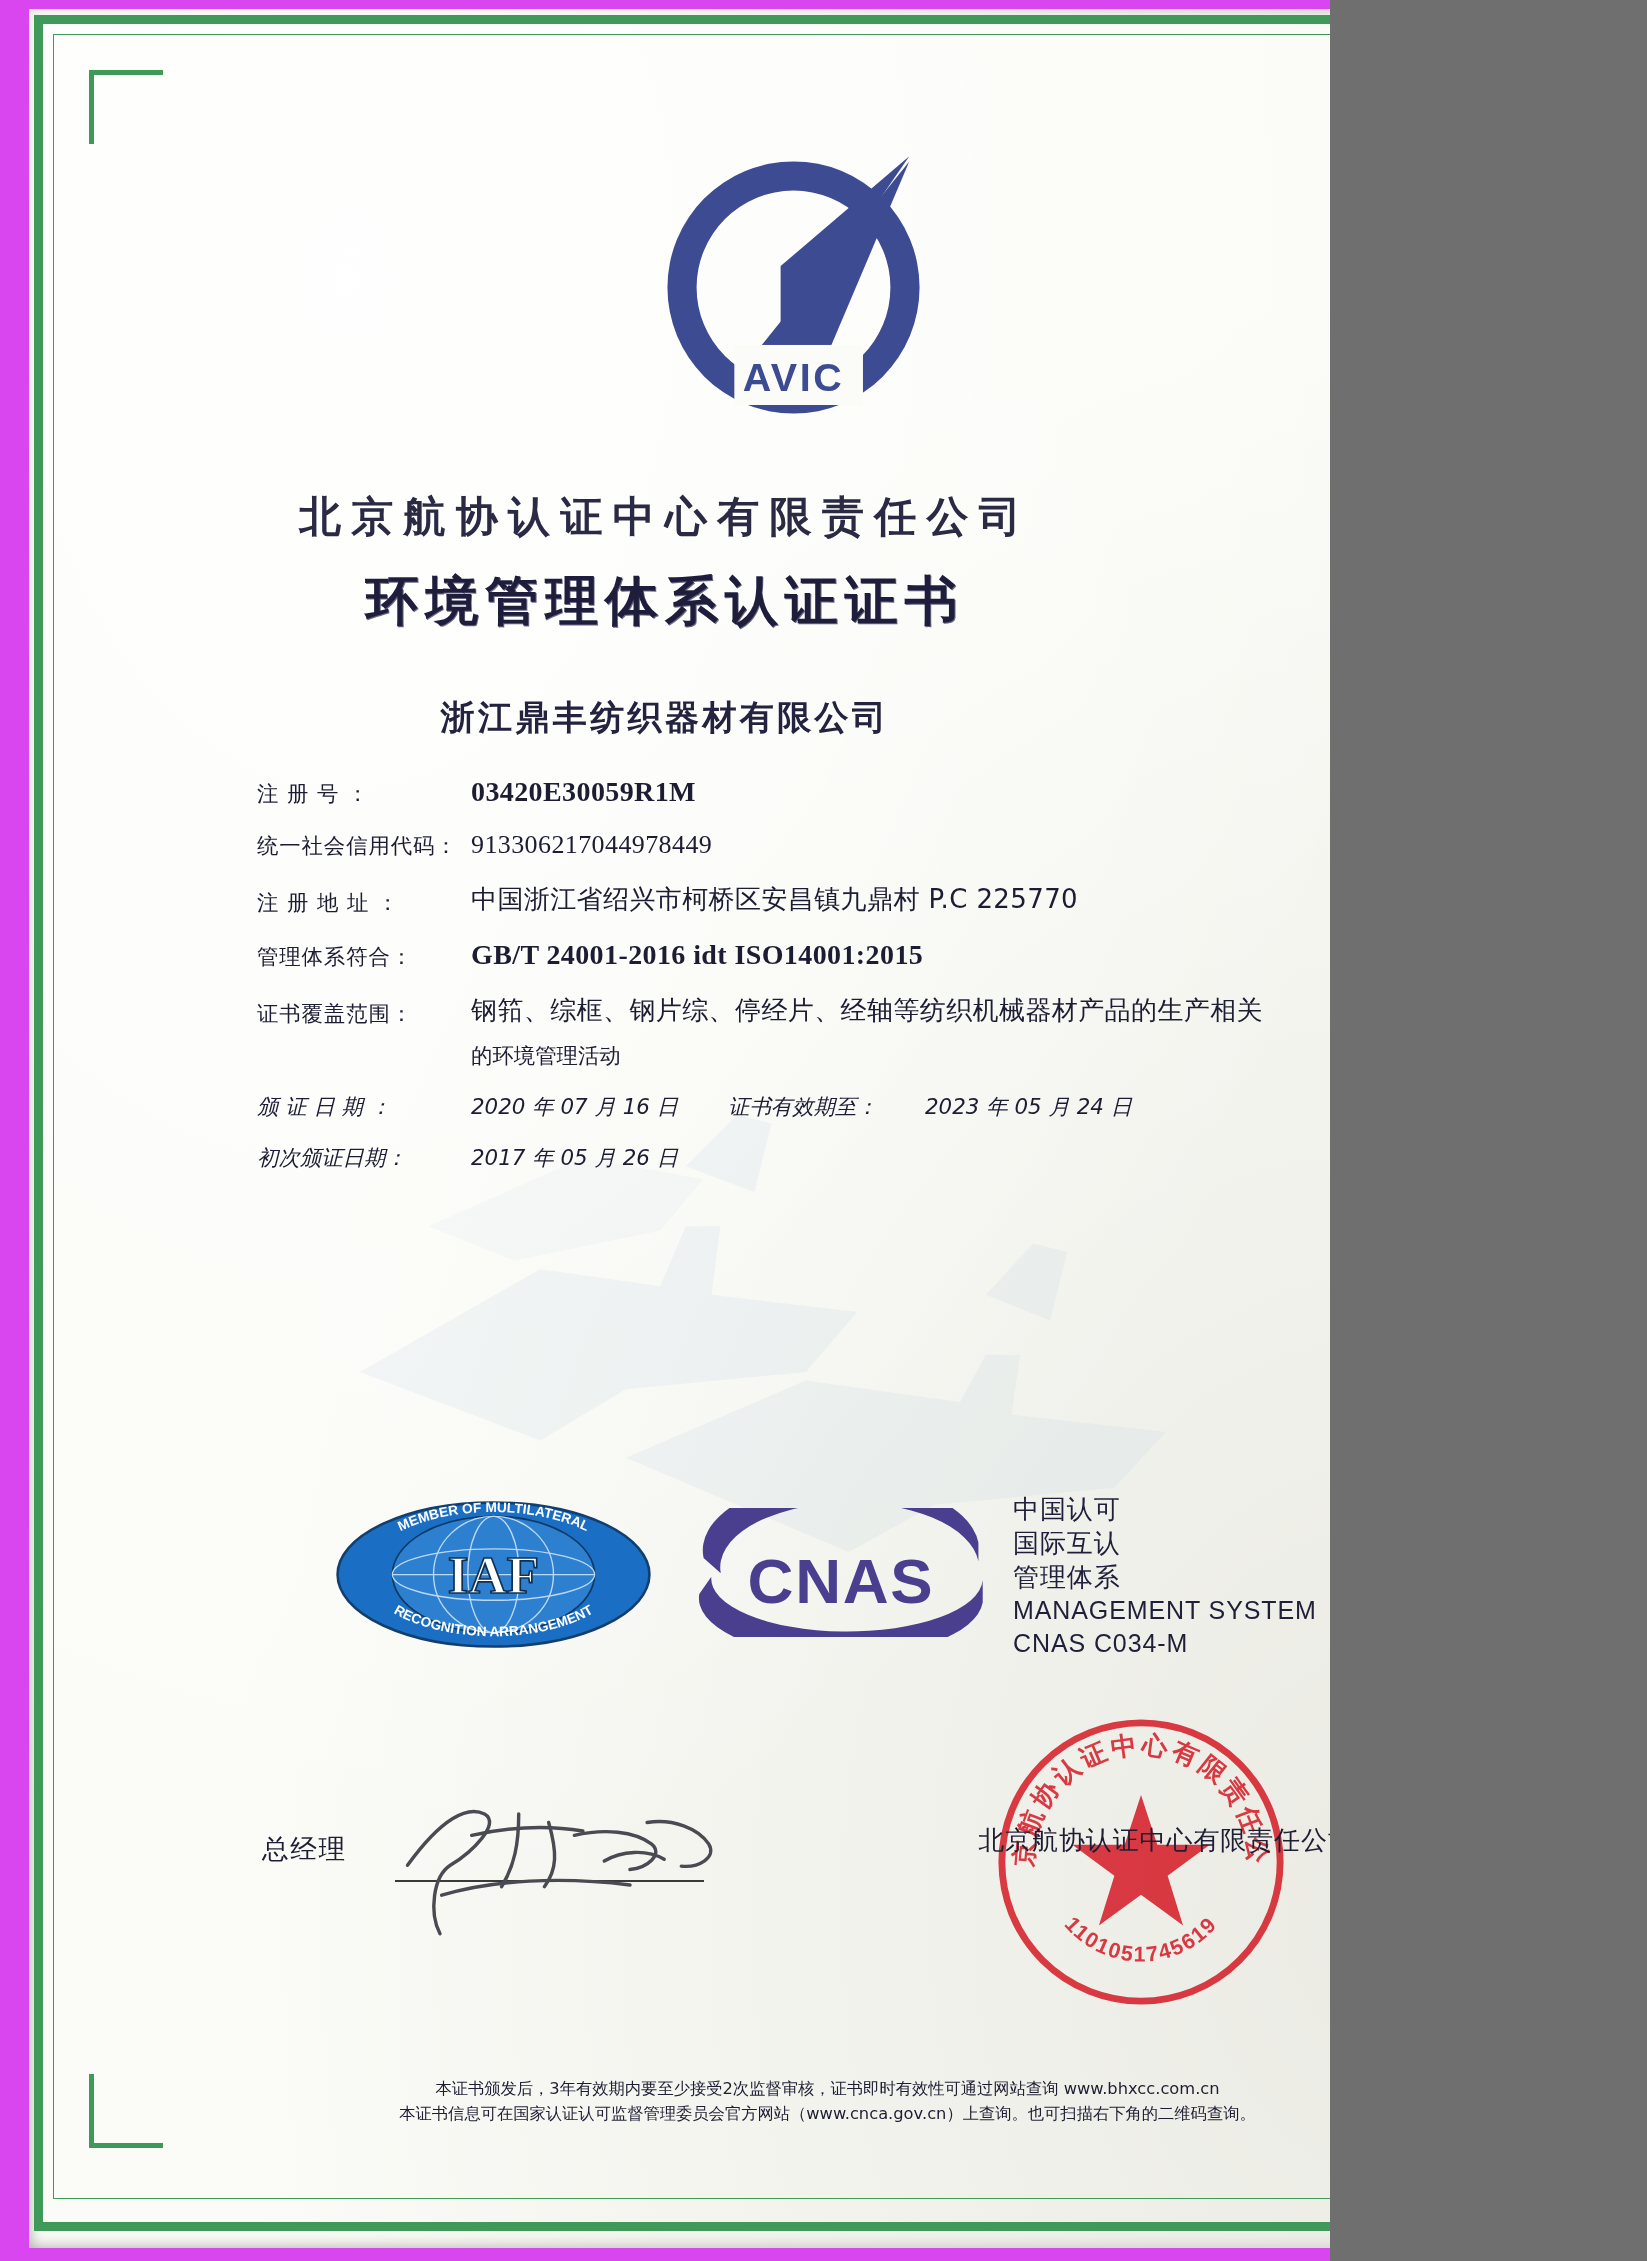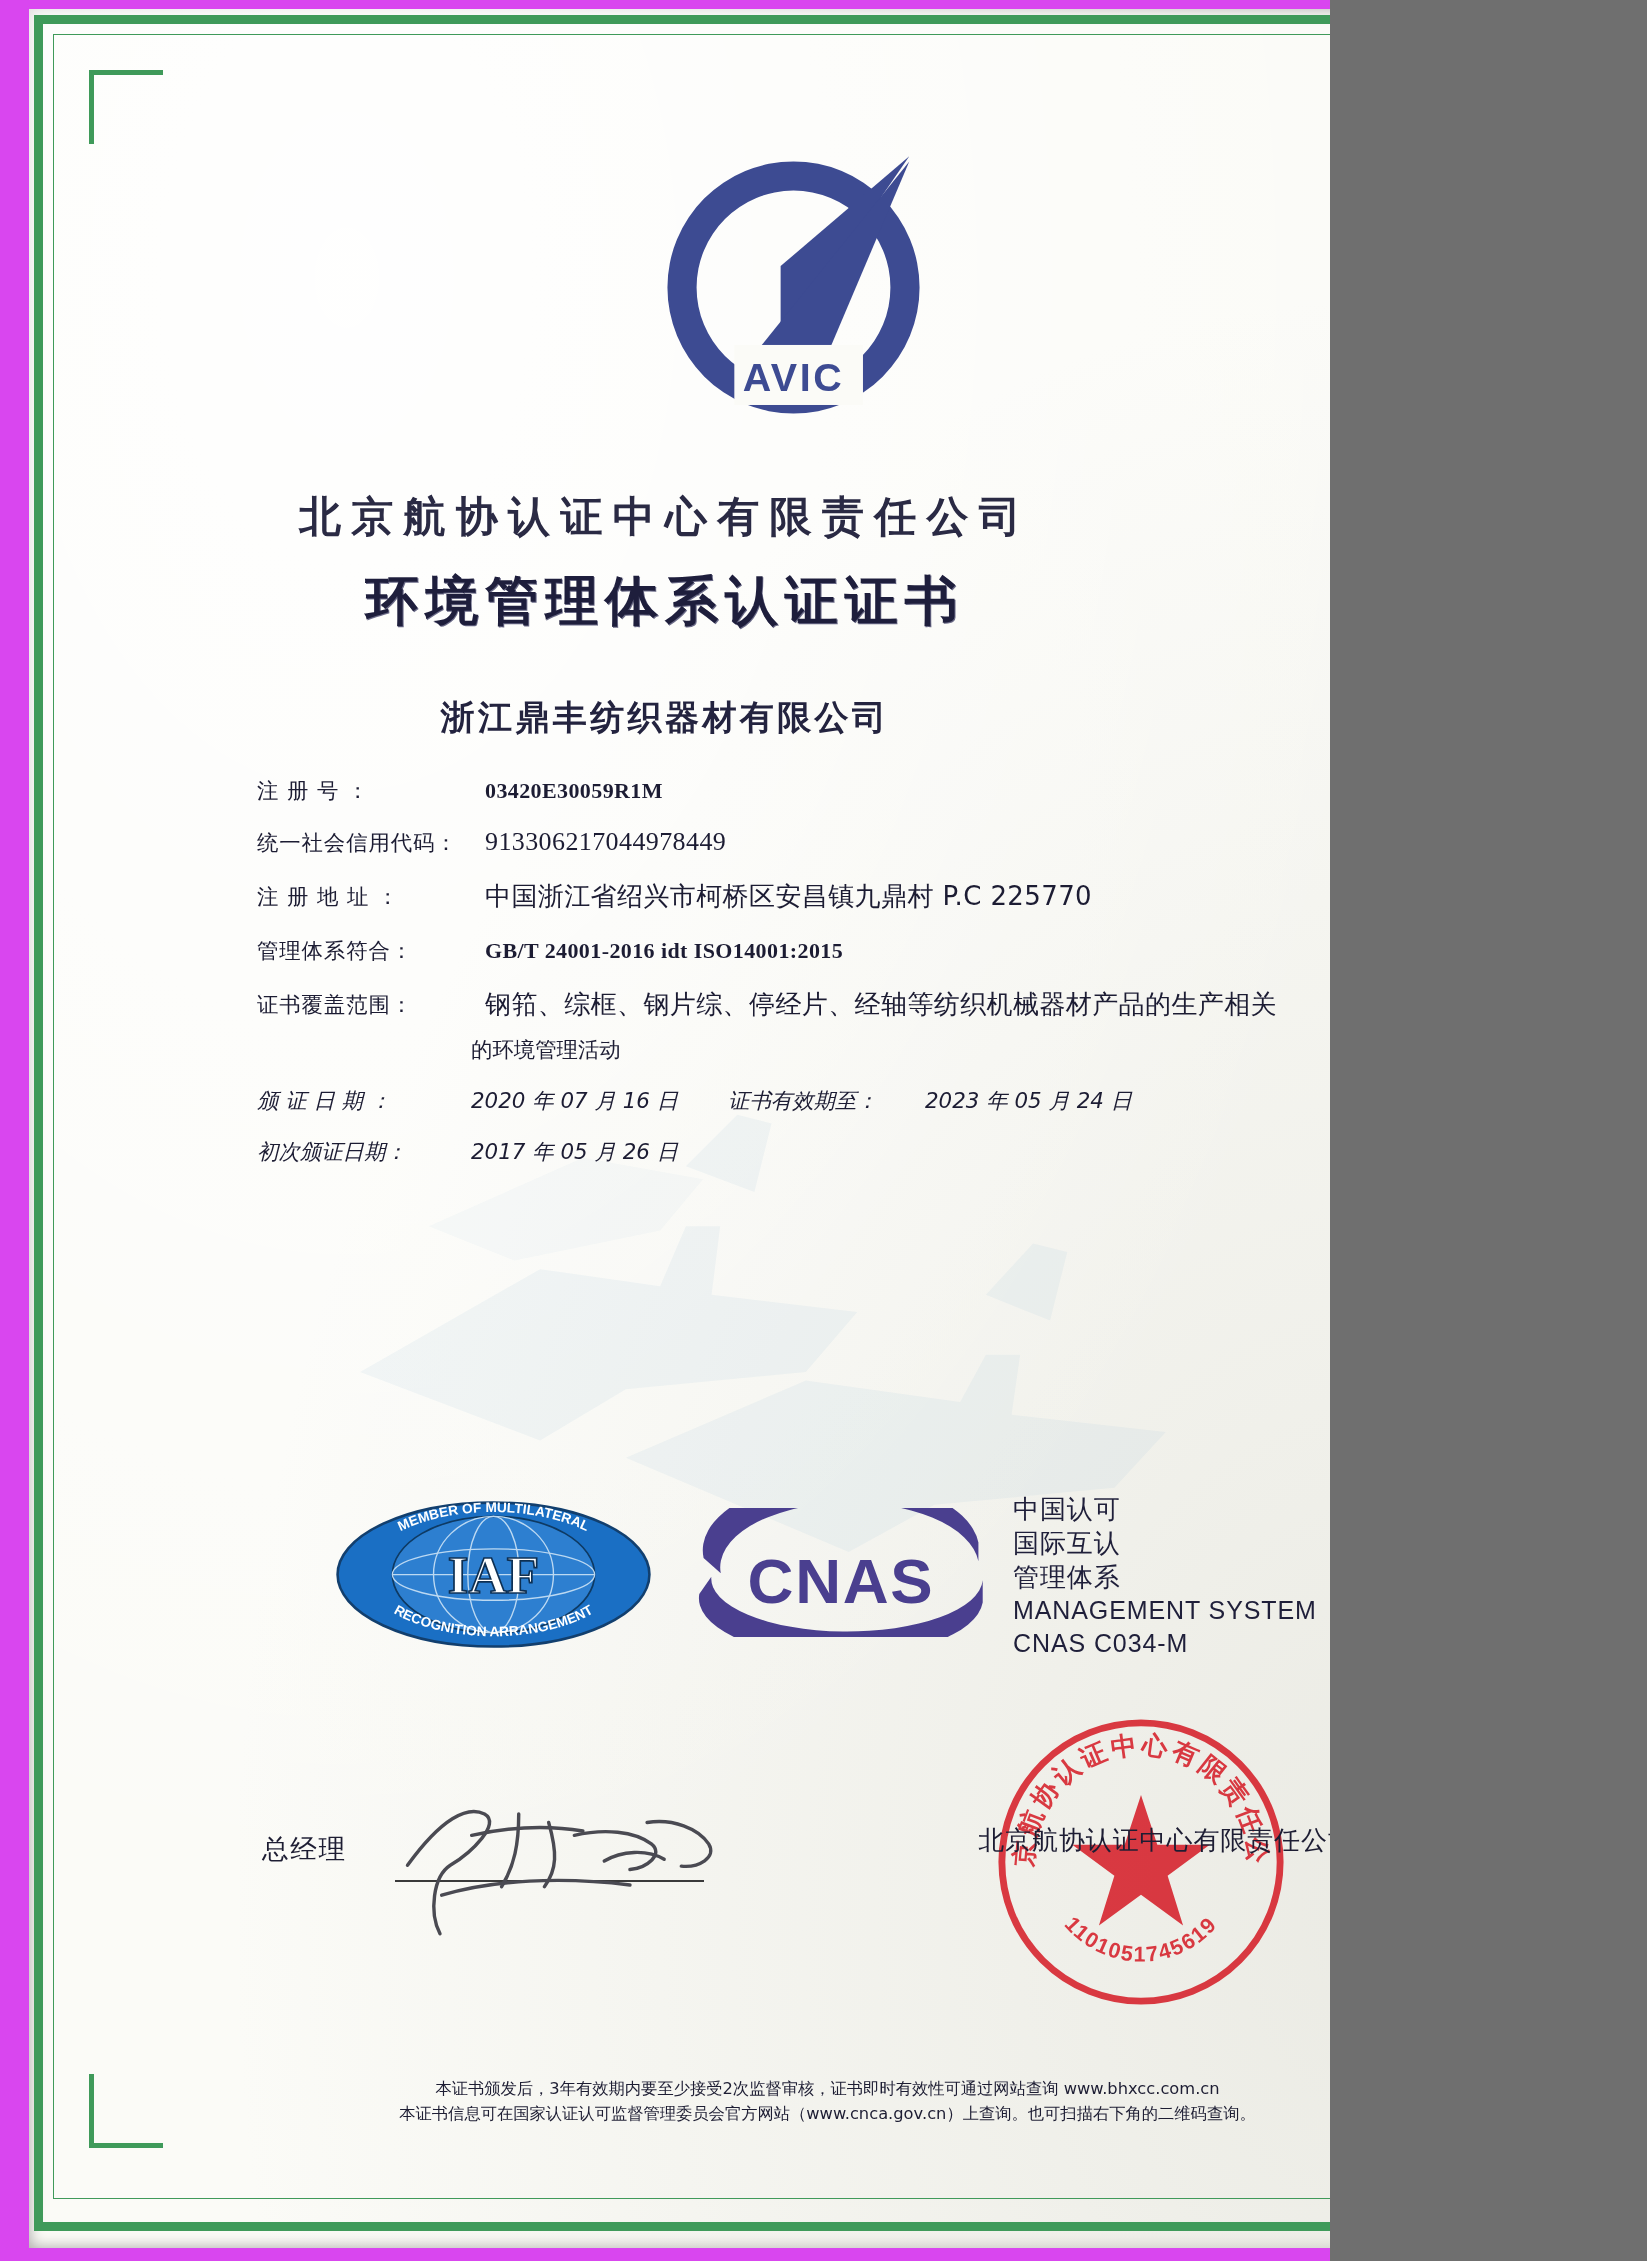--- a/index.html
+++ b/index.html
@@ -45,25 +45,25 @@
       font-family:"DejaVu Sans",sans-serif;font-size:53px;color:#1e1e3c;
       letter-spacing:6.9px;font-weight:700;
       text-shadow:0.9px 0.9px 0 #6b6b88;}
   .company{position:absolute;left:0;right:0;top:695px;text-align:center;
       font-family:"DejaVu Sans",sans-serif;font-size:34px;color:#23233f;
       letter-spacing:3.4px;font-weight:700;}
 
   
   .fields{position:absolute;left:257px;top:776px;width:1132px;
       font-family:"DejaVu Sans",sans-serif;color:#1c1c33;}
-  .row{display:flex;align-items:center;margin-bottom:22px;gap:14px;}
+  .row{display:flex;align-items:flex-end;margin-bottom:22px;}
   .lbl{width:214px;flex:0 0 214px;font-size:21.4px;letter-spacing:0.9px;
        white-space:nowrap;}
   .val{font-size:26px;letter-spacing:0.4px;}
-  .val.bold{font-weight:700;font-family:"Liberation Serif",serif;font-size:22px;}
+  .val.bold{font-weight:700;font-family:"Liberation Serif",serif;font-size:28px;}
   .val.mono{font-family:"Liberation Serif",serif;}
   .scope-2nd{margin-left:214px;font-size:21.4px;margin-top:-8.6px;margin-bottom:22px;}
   .date-row{display:flex;align-items:center;margin-bottom:22px;font-style:italic;}
   .date-lbl{width:214px;flex:0 0 214px;font-size:21.4px;}
   .date-val{font-size:21.4px;width:257px;}
   .date-lbl2{font-size:21.4px;width:197px;}
   .date-val2{font-size:21.4px;}
 
   
   .marks{position:absolute;left:335px;top:1493px;width:1012px;height:172px;}

